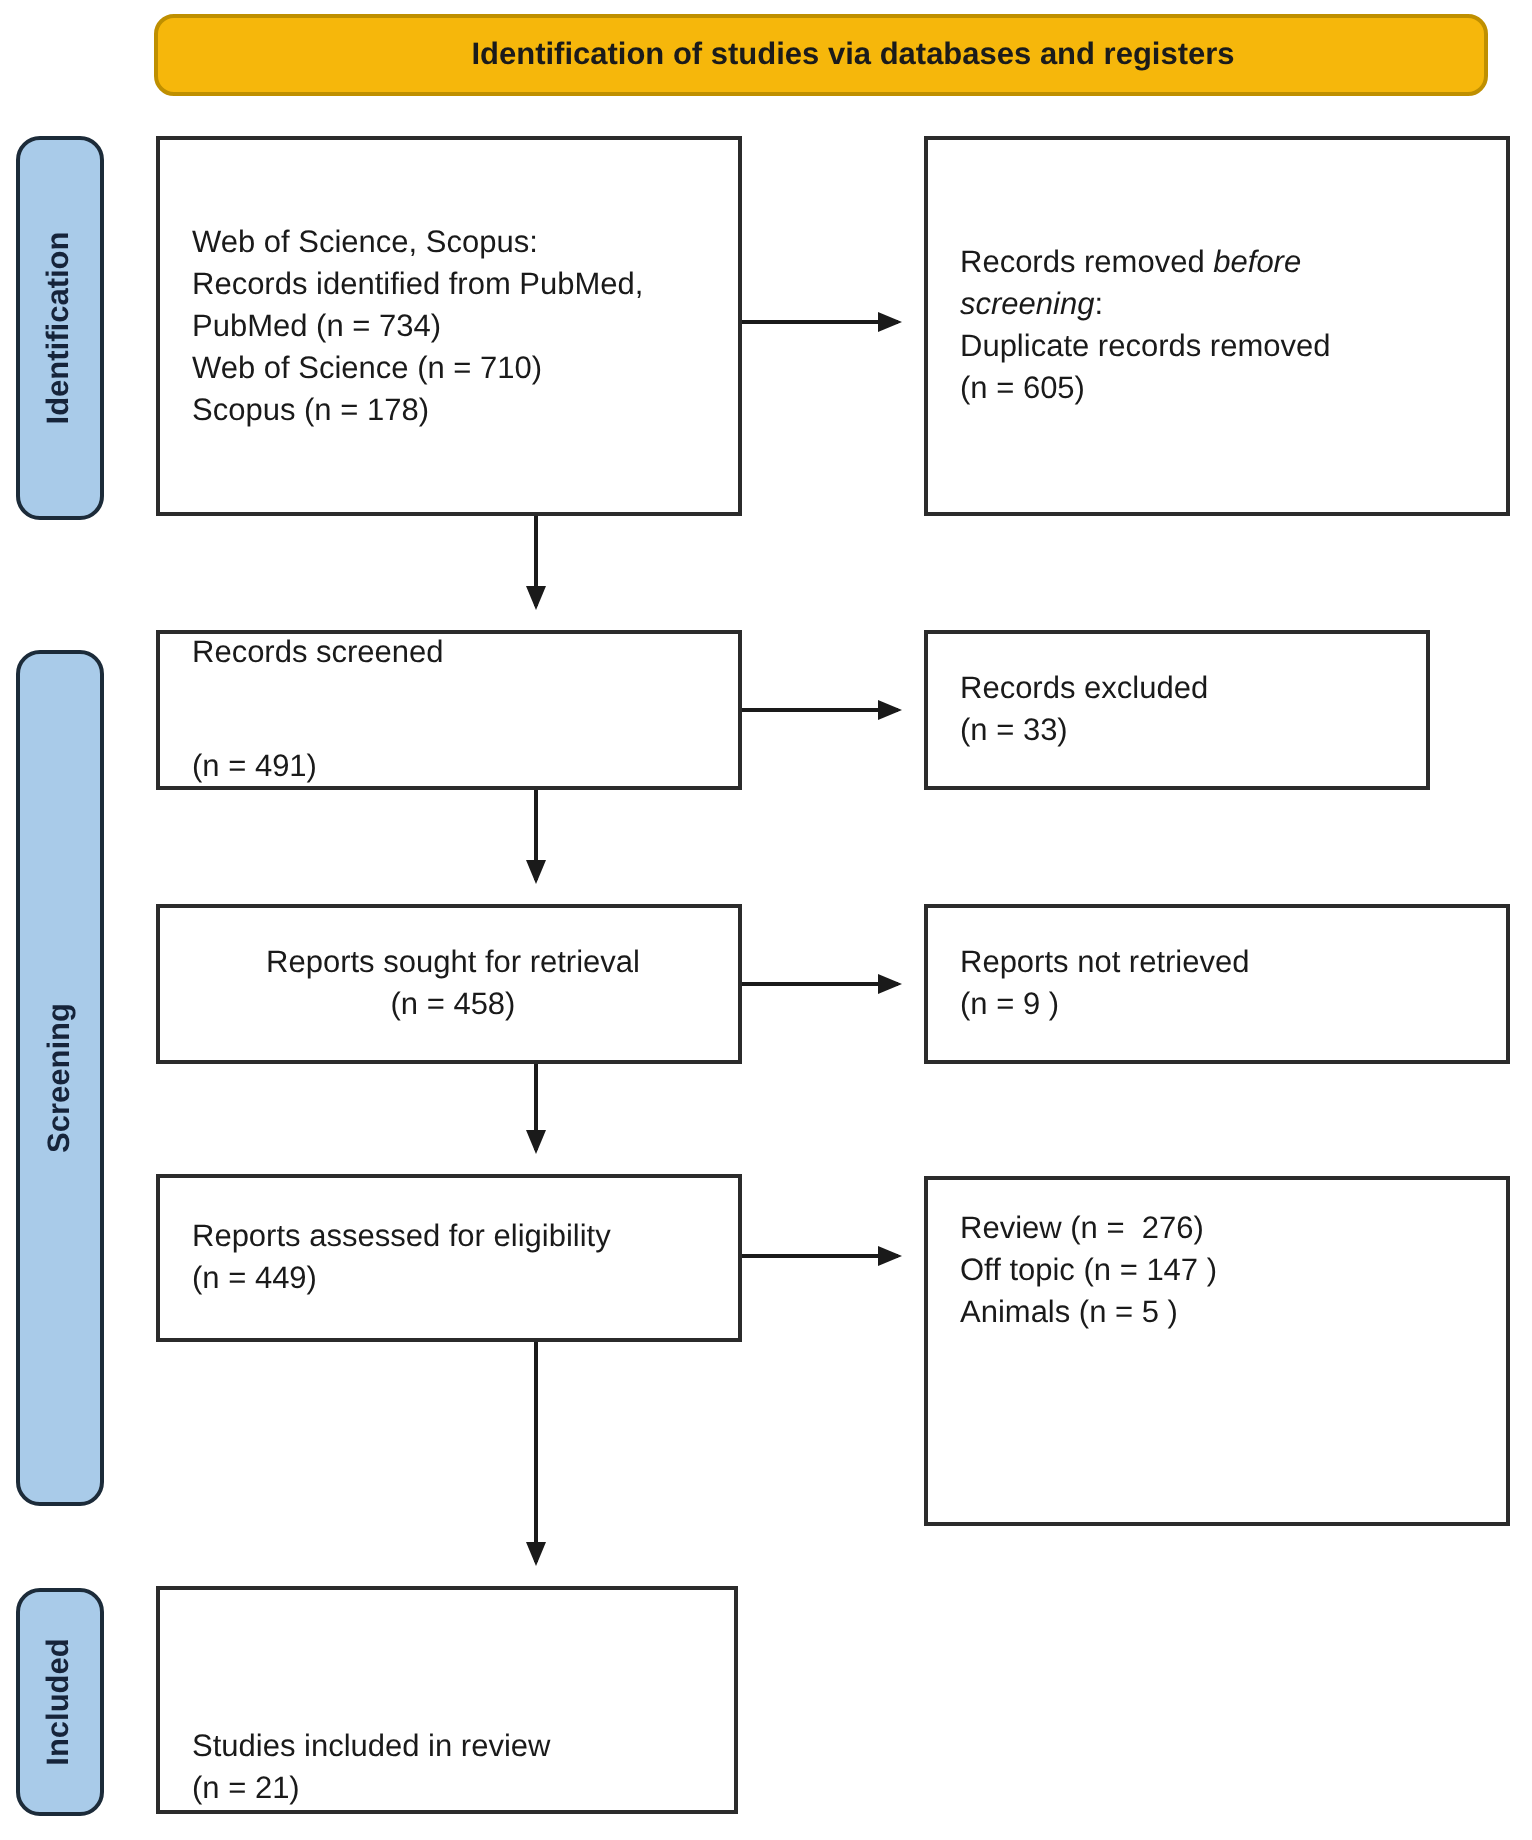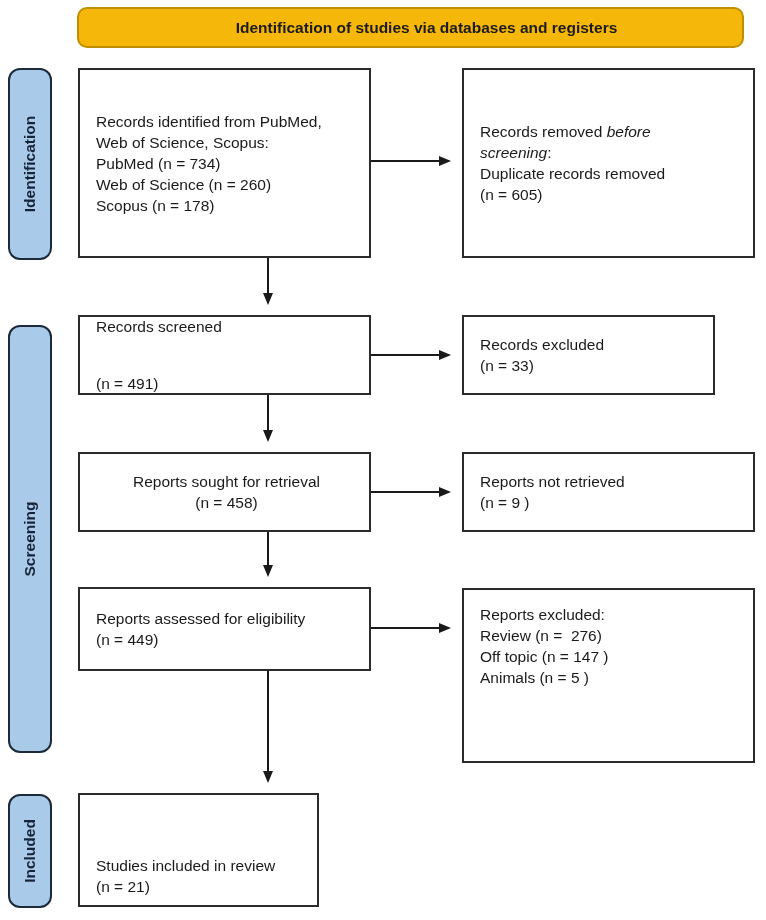--- a/index.html
+++ b/index.html
@@ -62,21 +62,21 @@
   .fbox .line{white-space:pre;}
   .fbox .line span.it{font-style:italic;}
   #box-identified{left:78px;top:68px;width:293px;height:190px;}
   #box-removed{left:462px;top:68px;width:293px;height:190px;}
   #box-screened{left:78px;top:315px;width:293px;height:80px;gap:36px;}
   #box-excluded{left:462px;top:315px;width:253px;height:80px;}
   #box-sought{left:78px;top:452px;width:293px;height:80px;align-items:center;}
   #box-notretrieved{left:462px;top:452px;width:293px;height:80px;}
   #box-assessed{left:78px;top:587px;width:293px;height:84px;}
   #box-reports-excluded{left:462px;top:588px;width:293px;height:175px;justify-content:flex-start;padding-top:14px;}
-  #box-included{left:78px;top:793px;width:241px;height:114px;justify-content:flex-end;padding-top:20px;}
+  #box-included{left:78px;top:793px;width:291px;height:114px;justify-content:space-between;padding-top:68px;}
   
   svg.arrows{position:absolute;left:0;top:0;pointer-events:none;}
   svg.arrows line{stroke:var(--arrow);stroke-width:2;}
   svg.arrows .head{fill:var(--arrow);}
 </style>
 </head>
 <body>
 
 <div class="canvas">
 
@@ -88,24 +88,24 @@
     <span class="vtext">Identification</span>
   </div>
   <div class="stage" id="stage-screening">
     <span class="vtext">Screening</span>
   </div>
   <div class="stage" id="stage-included">
     <span class="vtext">Included</span>
   </div>
 
   <div class="fbox" id="box-identified">
+      <div class="line"><span>Web of Science, Scopus:</span></div>
       <div class="line"><span>Records identified from PubMed,</span></div>
-      <div class="line"><span>Web of Science, Scopus:</span></div>
       <div class="line"><span>PubMed (n = 734)</span></div>
-      <div class="line"><span>Web of Science (n = 260)</span></div>
+      <div class="line"><span>Web of Science (n = 710)</span></div>
       <div class="line"><span>Scopus (n = 178)</span></div>
     </div>
   <div class="fbox" id="box-removed">
       <div class="line"><span>Records removed </span><span class="it">before</span></div>
       <div class="line"><span class="it">screening</span><span>:</span></div>
       <div class="line"><span>Duplicate records removed</span></div>
       <div class="line"><span>(n = 605)</span></div>
     </div>
   <div class="fbox" id="box-screened">
       <div class="line"><span>Records screened</span></div>
@@ -121,21 +121,20 @@
     </div>
   <div class="fbox" id="box-notretrieved">
       <div class="line"><span>Reports not retrieved</span></div>
       <div class="line"><span>(n = 9 )</span></div>
     </div>
   <div class="fbox" id="box-assessed">
       <div class="line"><span>Reports assessed for eligibility</span></div>
       <div class="line"><span>(n = 449)</span></div>
     </div>
   <div class="fbox" id="box-reports-excluded">
-      <div class="line"><span>Reports excluded:</span></div>
       <div class="line"><span>Review (n =  276)</span></div>
       <div class="line"><span>Off topic (n = 147 )</span></div>
       <div class="line"><span>Animals (n = 5 )</span></div>
     </div>
   <div class="fbox" id="box-included">
       <div class="line"><span>Studies included in review</span></div>
       <div class="line"><span>(n = 21)</span></div>
     </div>
 
   <svg class="arrows" width="766" height="920" viewBox="0 0 766 920">

